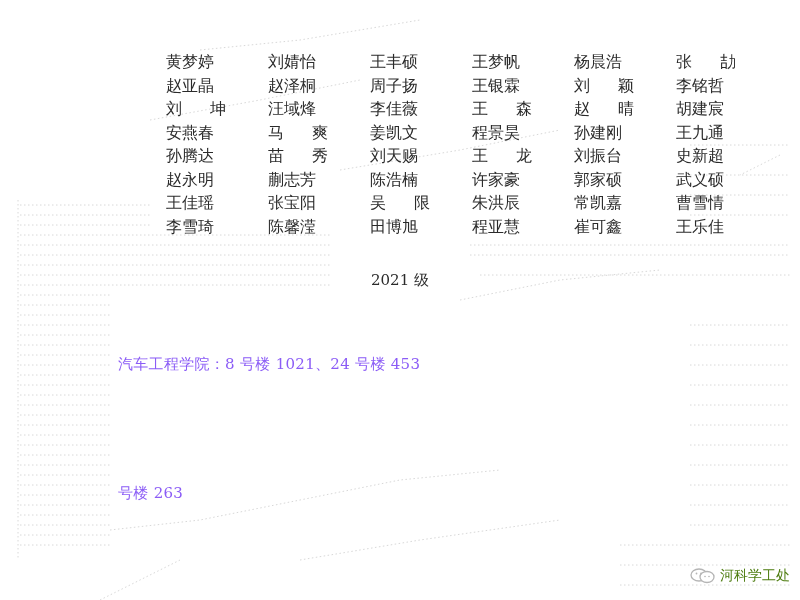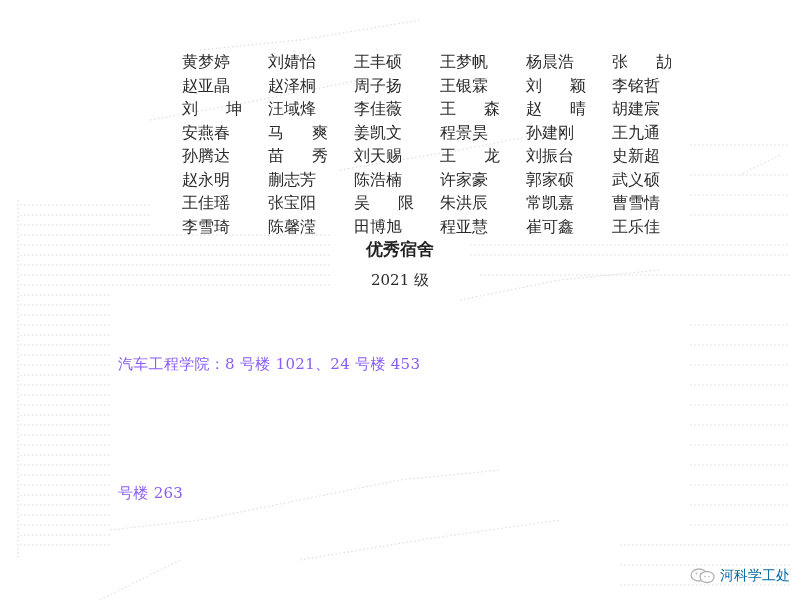--- a/index.html
+++ b/index.html
@@ -21,27 +21,27 @@
     z-index: 0;
     pointer-events: none;
   }
   .page {
     position: absolute;
     inset: 0;
     z-index: 1;
   }
   .names-grid {
     position: absolute;
-    left: 182px;
+    left: 166px;
     top: 50px;
     width: 500px;
     display: grid;
     grid-template-columns: repeat(6, 86px);
     grid-auto-rows: 23.5px;
-    column-gap: 0;
+    column-gap: 16px;
   }
   .name-cell {
     font-size: 16px;
     letter-spacing: 0;
     display: flex;
     justify-content: space-between;
     width: 60px;
     line-height: 23.5px;
     color: #2b2b2b;
   }
@@ -81,21 +81,21 @@
     letter-spacing: 0.3px;
   }
   .entry .line { display: block; }
   .watermark {
     position: absolute;
     right: 10px;
     bottom: 15px;
     display: flex;
     align-items: center;
     gap: 4px;
-    color: #0369a1;
+    color: #4d7c0f;
     font-family: "DejaVu Sans", "Liberation Sans", sans-serif;
     font-size: 14px;
   }
   .watermark svg { display: block; }
 </style>
 </head>
 <body>
 
 <svg class="bg-pattern" width="800" height="600" viewBox="0 0 800 600">
   <g stroke="#d8d8d8" stroke-width="1" stroke-dasharray="1.5 2.5" fill="none">
@@ -248,21 +248,20 @@
     <div class="name-cell">曹雪情</div>
 
     <div class="name-cell">李雪琦</div>
     <div class="name-cell">陈馨滢</div>
     <div class="name-cell">田博旭</div>
     <div class="name-cell">程亚慧</div>
     <div class="name-cell">崔可鑫</div>
     <div class="name-cell">王乐佳</div>
   </div>
 
-  <div class="section-title">优秀宿舍</div>
   <div class="grade-label">2021 级</div>
 
   <div class="entries">
     <div class="entry">
       <span class="line">汽车工程学院：8 号楼 1021、24 号楼 453</span>
     </div>
     <div class="entry">
       <span class="line">号楼 263</span>
     </div>
 

